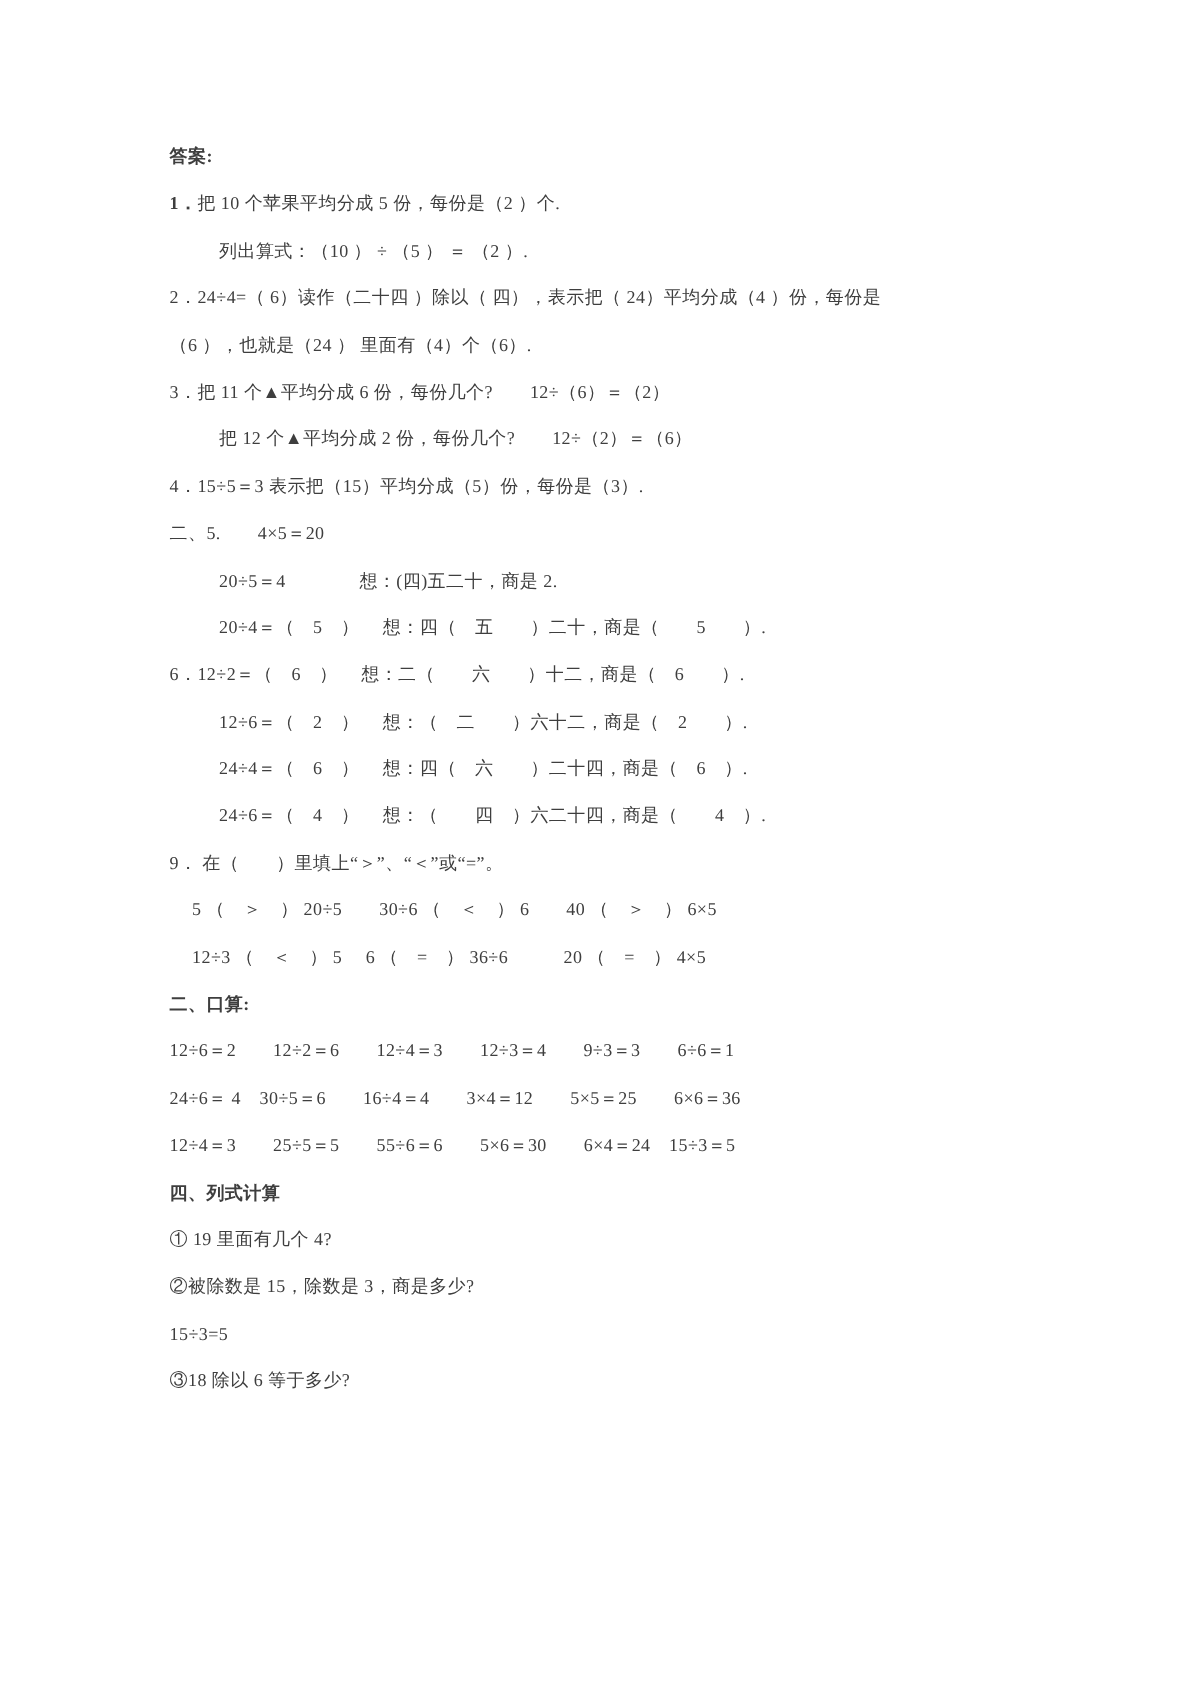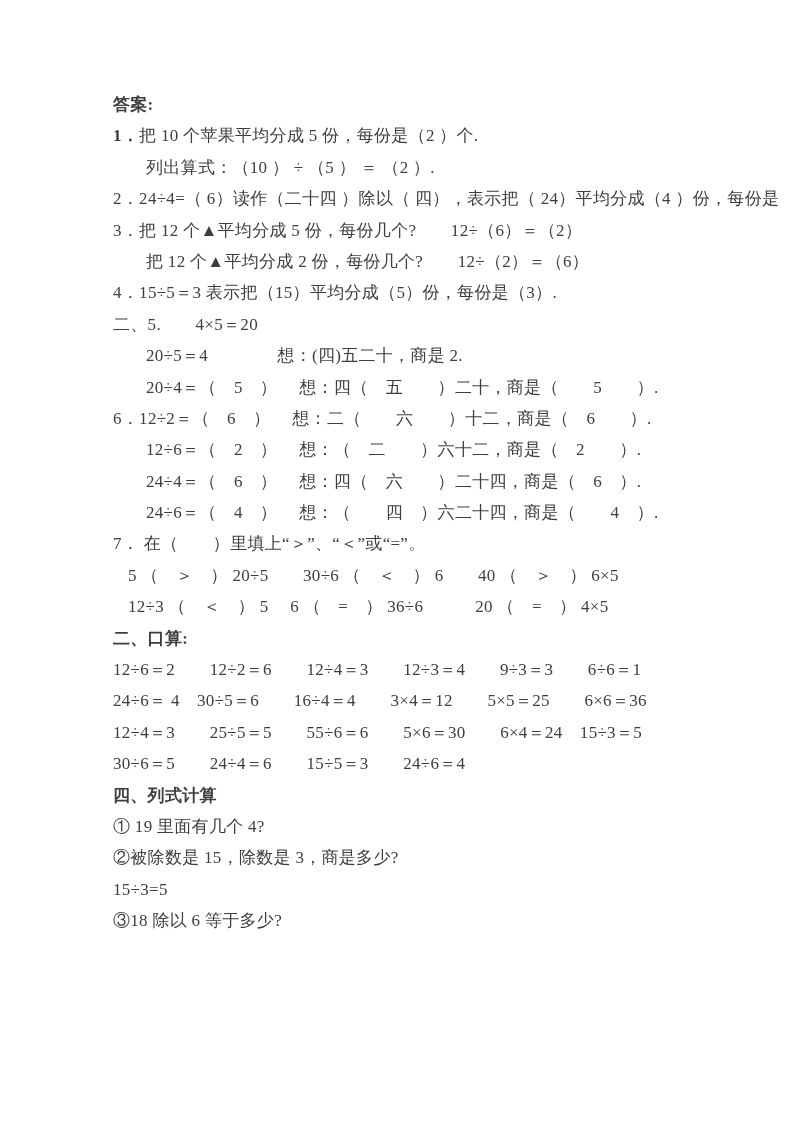--- a/index.html
+++ b/index.html
@@ -3,21 +3,21 @@
 <meta charset="utf-8">
 <style>
   html, body { margin: 0; padding: 0; background: #ffffff; }
   .page {
     position: relative;
     width: 793px;
     height: 1122px;
     background: #ffffff;
     overflow: hidden;
     font-family: "Liberation Serif", "DejaVu Serif", serif;
-    font-size: 17px;
+    font-size: 12px;
     color: #3e3e3e;
     letter-spacing: 0.3px;
   }
   .content {
     position: absolute;
     top: 89px;
     left: 113px;
     right: 30px;
   }
   .line {
@@ -34,39 +34,39 @@
 
 <div class="page">
   <div class="content">
 
     <div class="line b">答案:</div>
 
     <div class="line"><span class="b">1．</span><span>把 10 个苹果平均分成 5 份，每份是（2 ）个.</span></div>
 
     <div class="line ind">列出算式：（10 ） ÷ （5 ） ＝ （2 ）.</div>
     <div class="line">2．24÷4=（ 6）读作（二十四 ）除以（ 四），表示把（ 24）平均分成（4 ）份，每份是</div>
-    <div class="line">3．把 12 个▲平均分成 5 份，每份几个?　　12÷（6）＝（2）</div>
+    <div class="line">（6 ），也就是（24 ） 里面有（4）个（6）.</div>
+    <div class="line">3．把 11 个▲平均分成 6 份，每份几个?　　12÷（6）＝（2）</div>
     <div class="line ind">把 12 个▲平均分成 2 份，每份几个?　　12÷（2）＝（6）</div>
     <div class="line">4．15÷5＝3 表示把（15）平均分成（5）份，每份是（3）.</div>
     <div class="line">二、5.　　4×5＝20</div>
     <div class="line ind">20÷5＝4　　　　想：(四)五二十，商是 2.</div>
     <div class="line ind">20÷4＝（　5　）　 想：四（　五　　）二十，商是（　　5　　）.</div>
     <div class="line">6．12÷2＝（　6　）　 想：二（　　六　　）十二，商是（　6　　）.</div>
     <div class="line ind">12÷6＝（　2　）　 想：（　二　　）六十二，商是（　2　　）.</div>
     <div class="line ind">24÷4＝（　6　）　 想：四（　六　　）二十四，商是（　6　）.</div>
     <div class="line ind">24÷6＝（　4　）　 想：（　　四　）六二十四，商是（　　4　）.</div>
-    <div class="line">7． 在（　　）里填上“＞”、“＜”或“=”。</div>
+    <div class="line">9． 在（　　）里填上“＞”、“＜”或“=”。</div>
     <div class="line ind-sm">5 （　＞　） 20÷5　　30÷6 （　＜　） 6　　40 （　＞　） 6×5</div>
     <div class="line ind-sm">12÷3 （　＜　） 5　 6 （　=　） 36÷6　　　20 （　=　） 4×5</div>
 
     <div class="line b">二、口算:</div>
     <div class="line">12÷6＝2　　12÷2＝6　　12÷4＝3　　12÷3＝4　　9÷3＝3　　6÷6＝1</div>
     <div class="line">24÷6＝ 4　30÷5＝6　　16÷4＝4　　3×4＝12　　5×5＝25　　6×6＝36</div>
     <div class="line">12÷4＝3　　25÷5＝5　　55÷6＝6　　5×6＝30　　6×4＝24　15÷3＝5</div>
-    <div class="line">30÷6＝5　　24÷4＝6　　15÷5＝3　　24÷6＝4</div>
 
     <div class="line b">四、列式计算</div>
     <div class="line">① 19 里面有几个 4?</div>
     <div class="line">②被除数是 15，除数是 3，商是多少?</div>
     <div class="line">15÷3=5</div>
     <div class="line">③18 除以 6 等于多少?</div>
 
   </div>
 </div>
 

